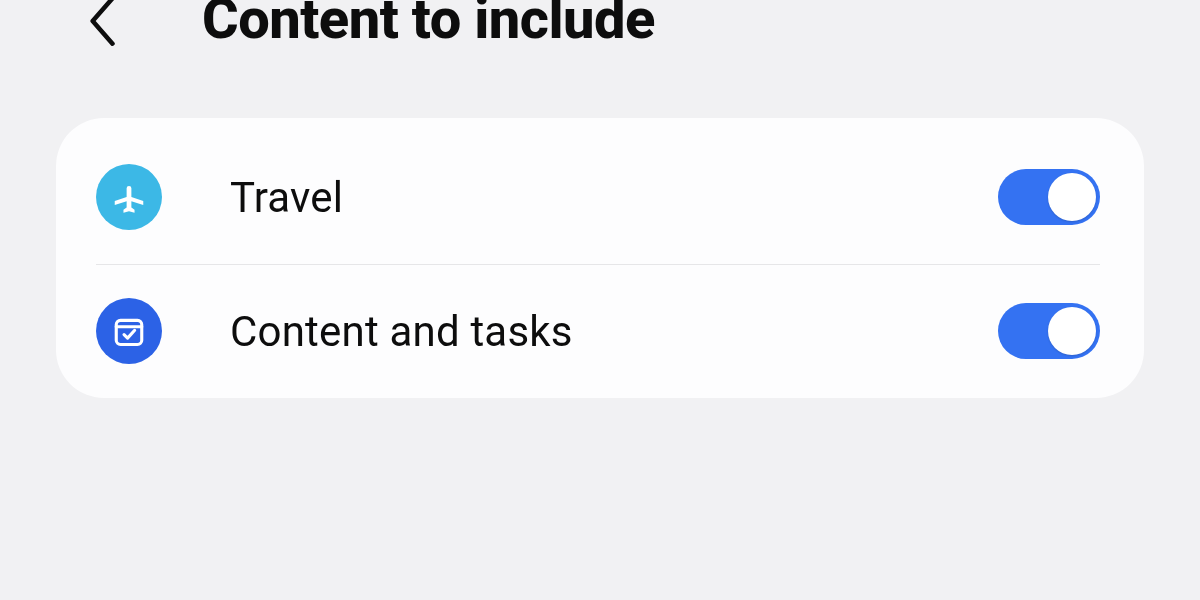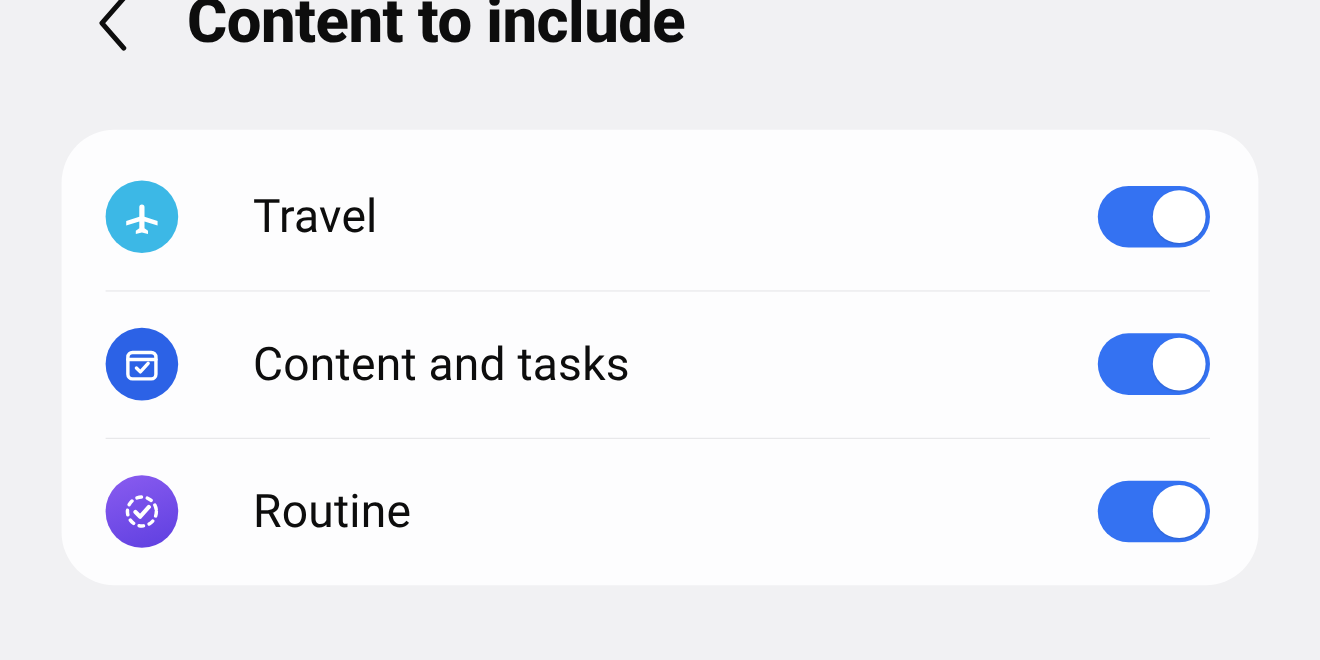--- a/index.html
+++ b/index.html
@@ -6,21 +6,21 @@
     html, body { width: 1200px; height: 600px; overflow: hidden; }
     body {
       font-family: -apple-system, BlinkMacSystemFont, "Segoe UI", Roboto, Helvetica, Arial, sans-serif;
       background: #f1f1f3;
       color: #0d0d0d;
     }
 
     .header {
       display: flex;
       align-items: center;
-      gap: 40px;
+      gap: 72px;
       padding: 0 60px 30px 78px;
       height: 78px;
     }
     .back-btn {
       background: none;
       border: none;
       width: 52px;
       height: 52px;
       display: flex;
       align-items: center;
@@ -148,27 +148,14 @@
         <polyline points="8.5,14.5 11,17 16,11.5"></polyline>
       </svg>
     </span>
     <span class="row-label">Content and tasks</span>
     <label class="switch">
       <input type="checkbox" checked="" style="">
       <span class="slider"></span>
     </label>
   </div>
 
-  <div class="row">
-    <span class="icon-badge icon-routine">
-      <svg width="38" height="38" viewBox="0 0 24 24" fill="none">
-        <circle cx="12" cy="12" r="8.3" stroke="#ffffff" stroke-width="2" stroke-dasharray="2.6 3.4" stroke-linecap="round"></circle>
-        <polyline points="8.3,12.3 11,15 16,9.4" stroke="#ffffff" stroke-width="2.4" stroke-linecap="round" stroke-linejoin="round"></polyline>
-      </svg>
-    </span>
-    <span class="row-label">Routine</span>
-    <label class="switch">
-      <input type="checkbox" checked="" style="">
-      <span class="slider"></span>
-    </label>
-  </div>
 
 </div>
 
 </body></html>

